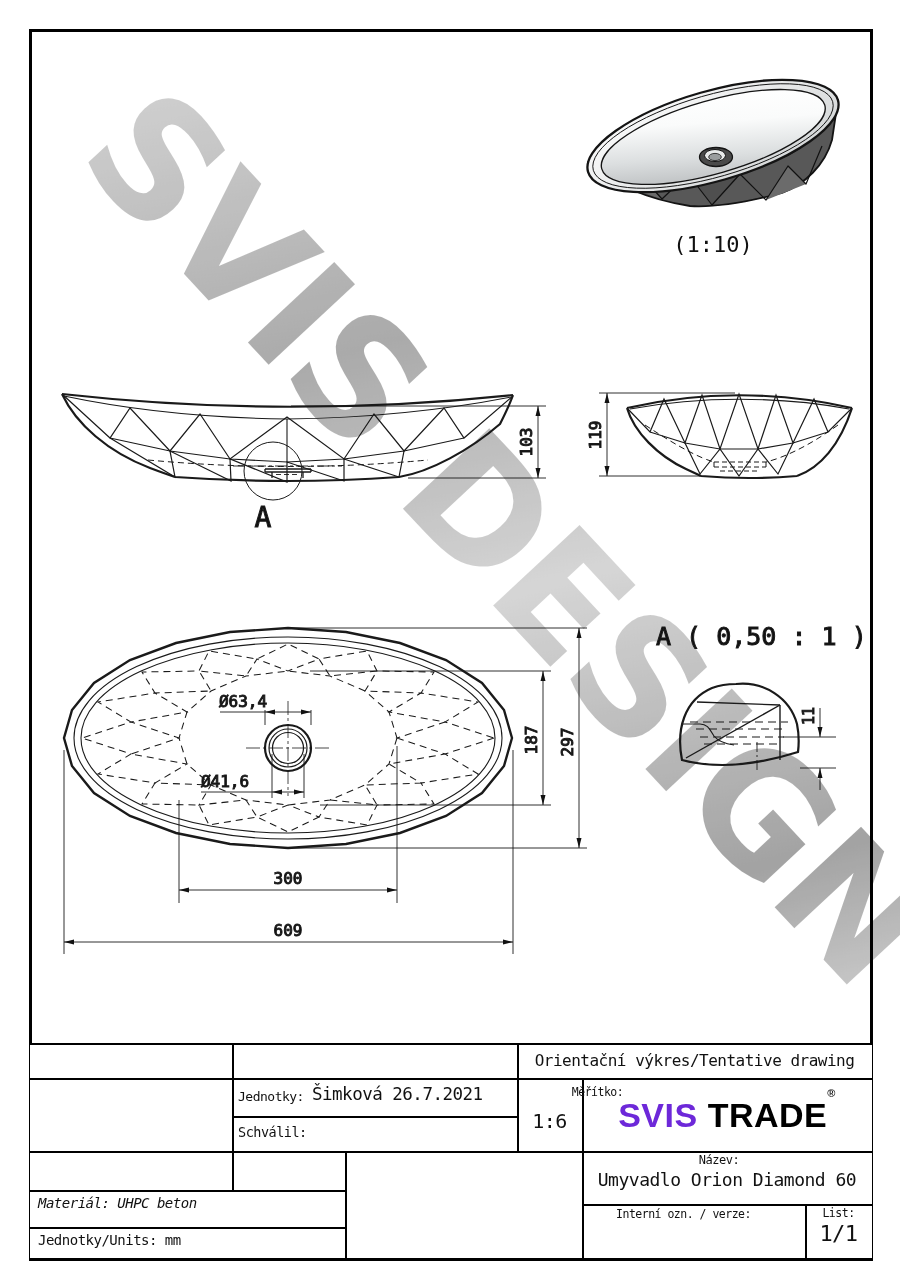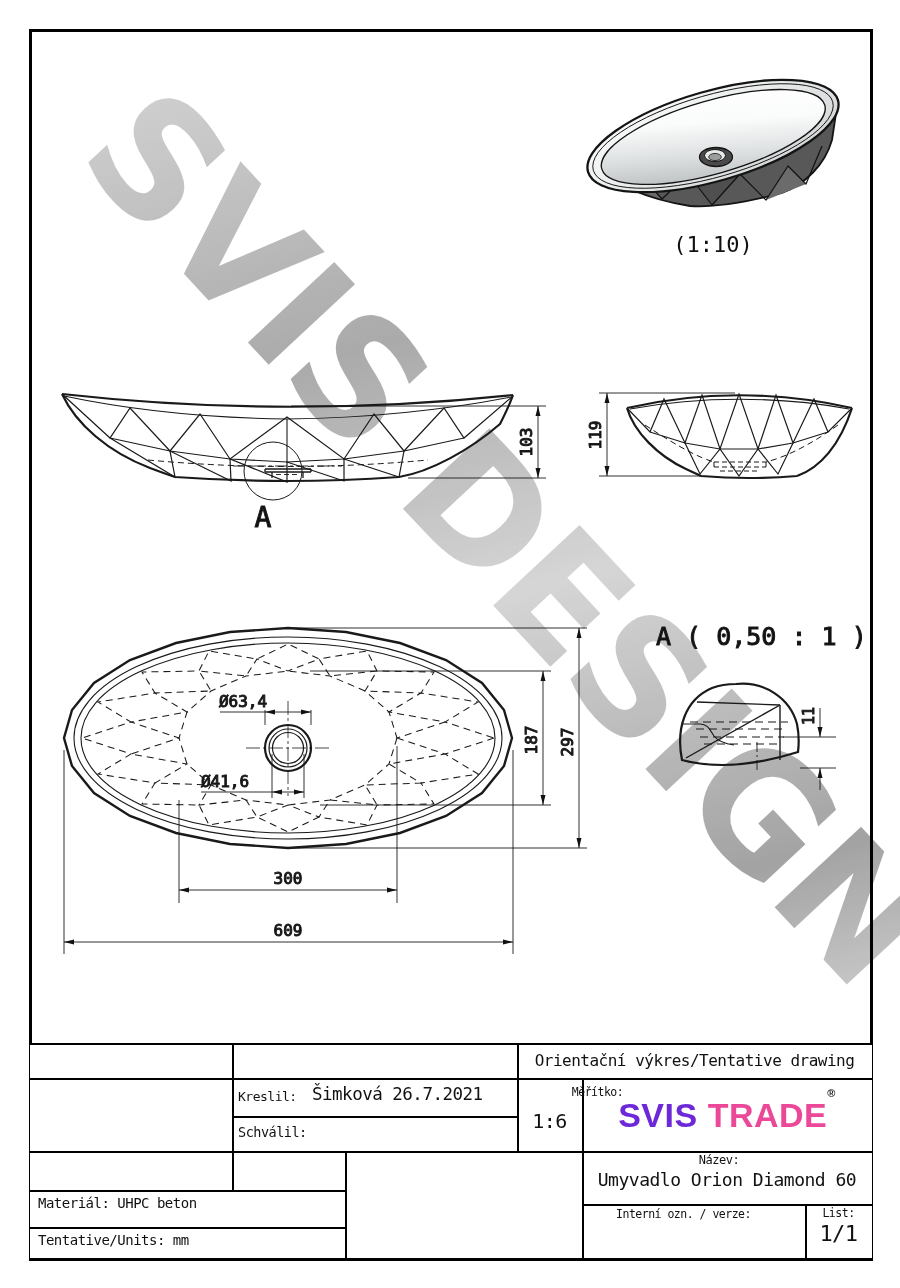--- a/index.html
+++ b/index.html
@@ -16,21 +16,21 @@
   .dtxt{font-family:"DejaVu Sans Mono","Liberation Mono",monospace;fill:#111;}
   
   .tblock{position:absolute;left:30px;top:1043px;width:842px;height:218px;background:#fff;z-index:3;}
   .tl{position:absolute;background:#000;}
   .tt{position:absolute;color:#111;white-space:nowrap;letter-spacing:-0.5px;}
   .ctr{text-align:center;}
   .logo{position:absolute;left:552px;top:38px;width:290px;height:68px;display:flex;
         align-items:center;justify-content:center;
         font-family:"Liberation Sans","DejaVu Sans",sans-serif;font-weight:800;font-size:34px;letter-spacing:.5px;}
   .logo .p1{color:#6d28d9;margin-right:10px;}
-  .logo .p2{color:#ec4899;}
+  .logo .p2{color:#000000;}
   .logo .reg{color:#1a1a1a;font-size:11px;align-self:flex-start;margin-top:6px;font-weight:700;}
 </style>
 </head>
 <body>
 
 <div class="page">
 
   <div class="watermark">SVIS DESIGN</div>
 
   <svg class="drawing" width="900" height="1288" viewBox="0 0 900 1288">
@@ -171,31 +171,31 @@
     <div class="tl" style="left:552px;top:161px;width:290px;height:1.5px;"></div>
     <div class="tl" style="left:0;top:184px;width:315px;height:1.5px;"></div>
     <div class="tl" style="left:0;top:215px;width:842px;height:3px;"></div>
     <div class="tl" style="left:202px;top:0;width:1.5px;height:147px;"></div>
     <div class="tl" style="left:315px;top:108px;width:1.5px;height:110px;"></div>
     <div class="tl" style="left:487px;top:0;width:1.5px;height:108px;"></div>
     <div class="tl" style="left:552px;top:35px;width:2px;height:183px;"></div>
     <div class="tl" style="left:775px;top:161px;width:1.5px;height:57px;"></div>
 
     <div class="tt ctr" style="left:487px;top:8px;width:355px;font-size:16px;">Orientační výkres/Tentative drawing</div>
-    <div class="tt" style="left:208px;top:46px;font-size:13px;">Kreslil:</div>
+    <div class="tt" style="left:208px;top:46px;font-size:13px;">Jednotky:</div>
     <div class="tt" style="left:282px;top:41px;font-size:17.5px;">Šimková 26.7.2021</div>
     <div class="tt" style="left:208px;top:81px;font-size:13.5px;">Schválil:</div>
     <div class="tt ctr" style="left:487px;top:42px;width:65px;font-size:11.5px;padding-left:48px;">Měřítko:</div>
     <div class="tt ctr" style="left:487px;top:66px;width:65px;font-size:20px;">1:6</div>
     <div class="logo">
       <span class="p1">SVIS</span>
         <span class="p2">TRADE</span>
         <span class="reg">®</span>
     </div>
     <div class="tt ctr" style="left:520px;top:110px;width:290px;font-size:12px;margin-left:24px;">Název:</div>
     <div class="tt ctr" style="left:552px;top:126px;width:290px;font-size:18px;">Umyvadlo Orion Diamond 60</div>
     <div class="tt ctr" style="left:552px;top:164px;width:203px;font-size:11.5px;">Interní ozn. / verze:</div>
     <div class="tt ctr" style="left:775px;top:163px;width:67px;font-size:11.5px;">List:</div>
     <div class="tt ctr" style="left:775px;top:178px;width:67px;font-size:22px;">1/1</div>
-    <div class="tt" style="left:8px;top:152px;font-size:14px;">Materiál: UHPC beton</div>
-    <div class="tt" style="left:8px;top:189px;font-size:14px;">Tentative/Units: mm</div>
+    <div class="tt" style="left:8px;top:152px;font-size:14px;font-style:italic;">Materiál: UHPC beton</div>
+    <div class="tt" style="left:8px;top:189px;font-size:14px;">Jednotky/Units: mm</div>
   </div>
 </div>
 
 </body></html>

